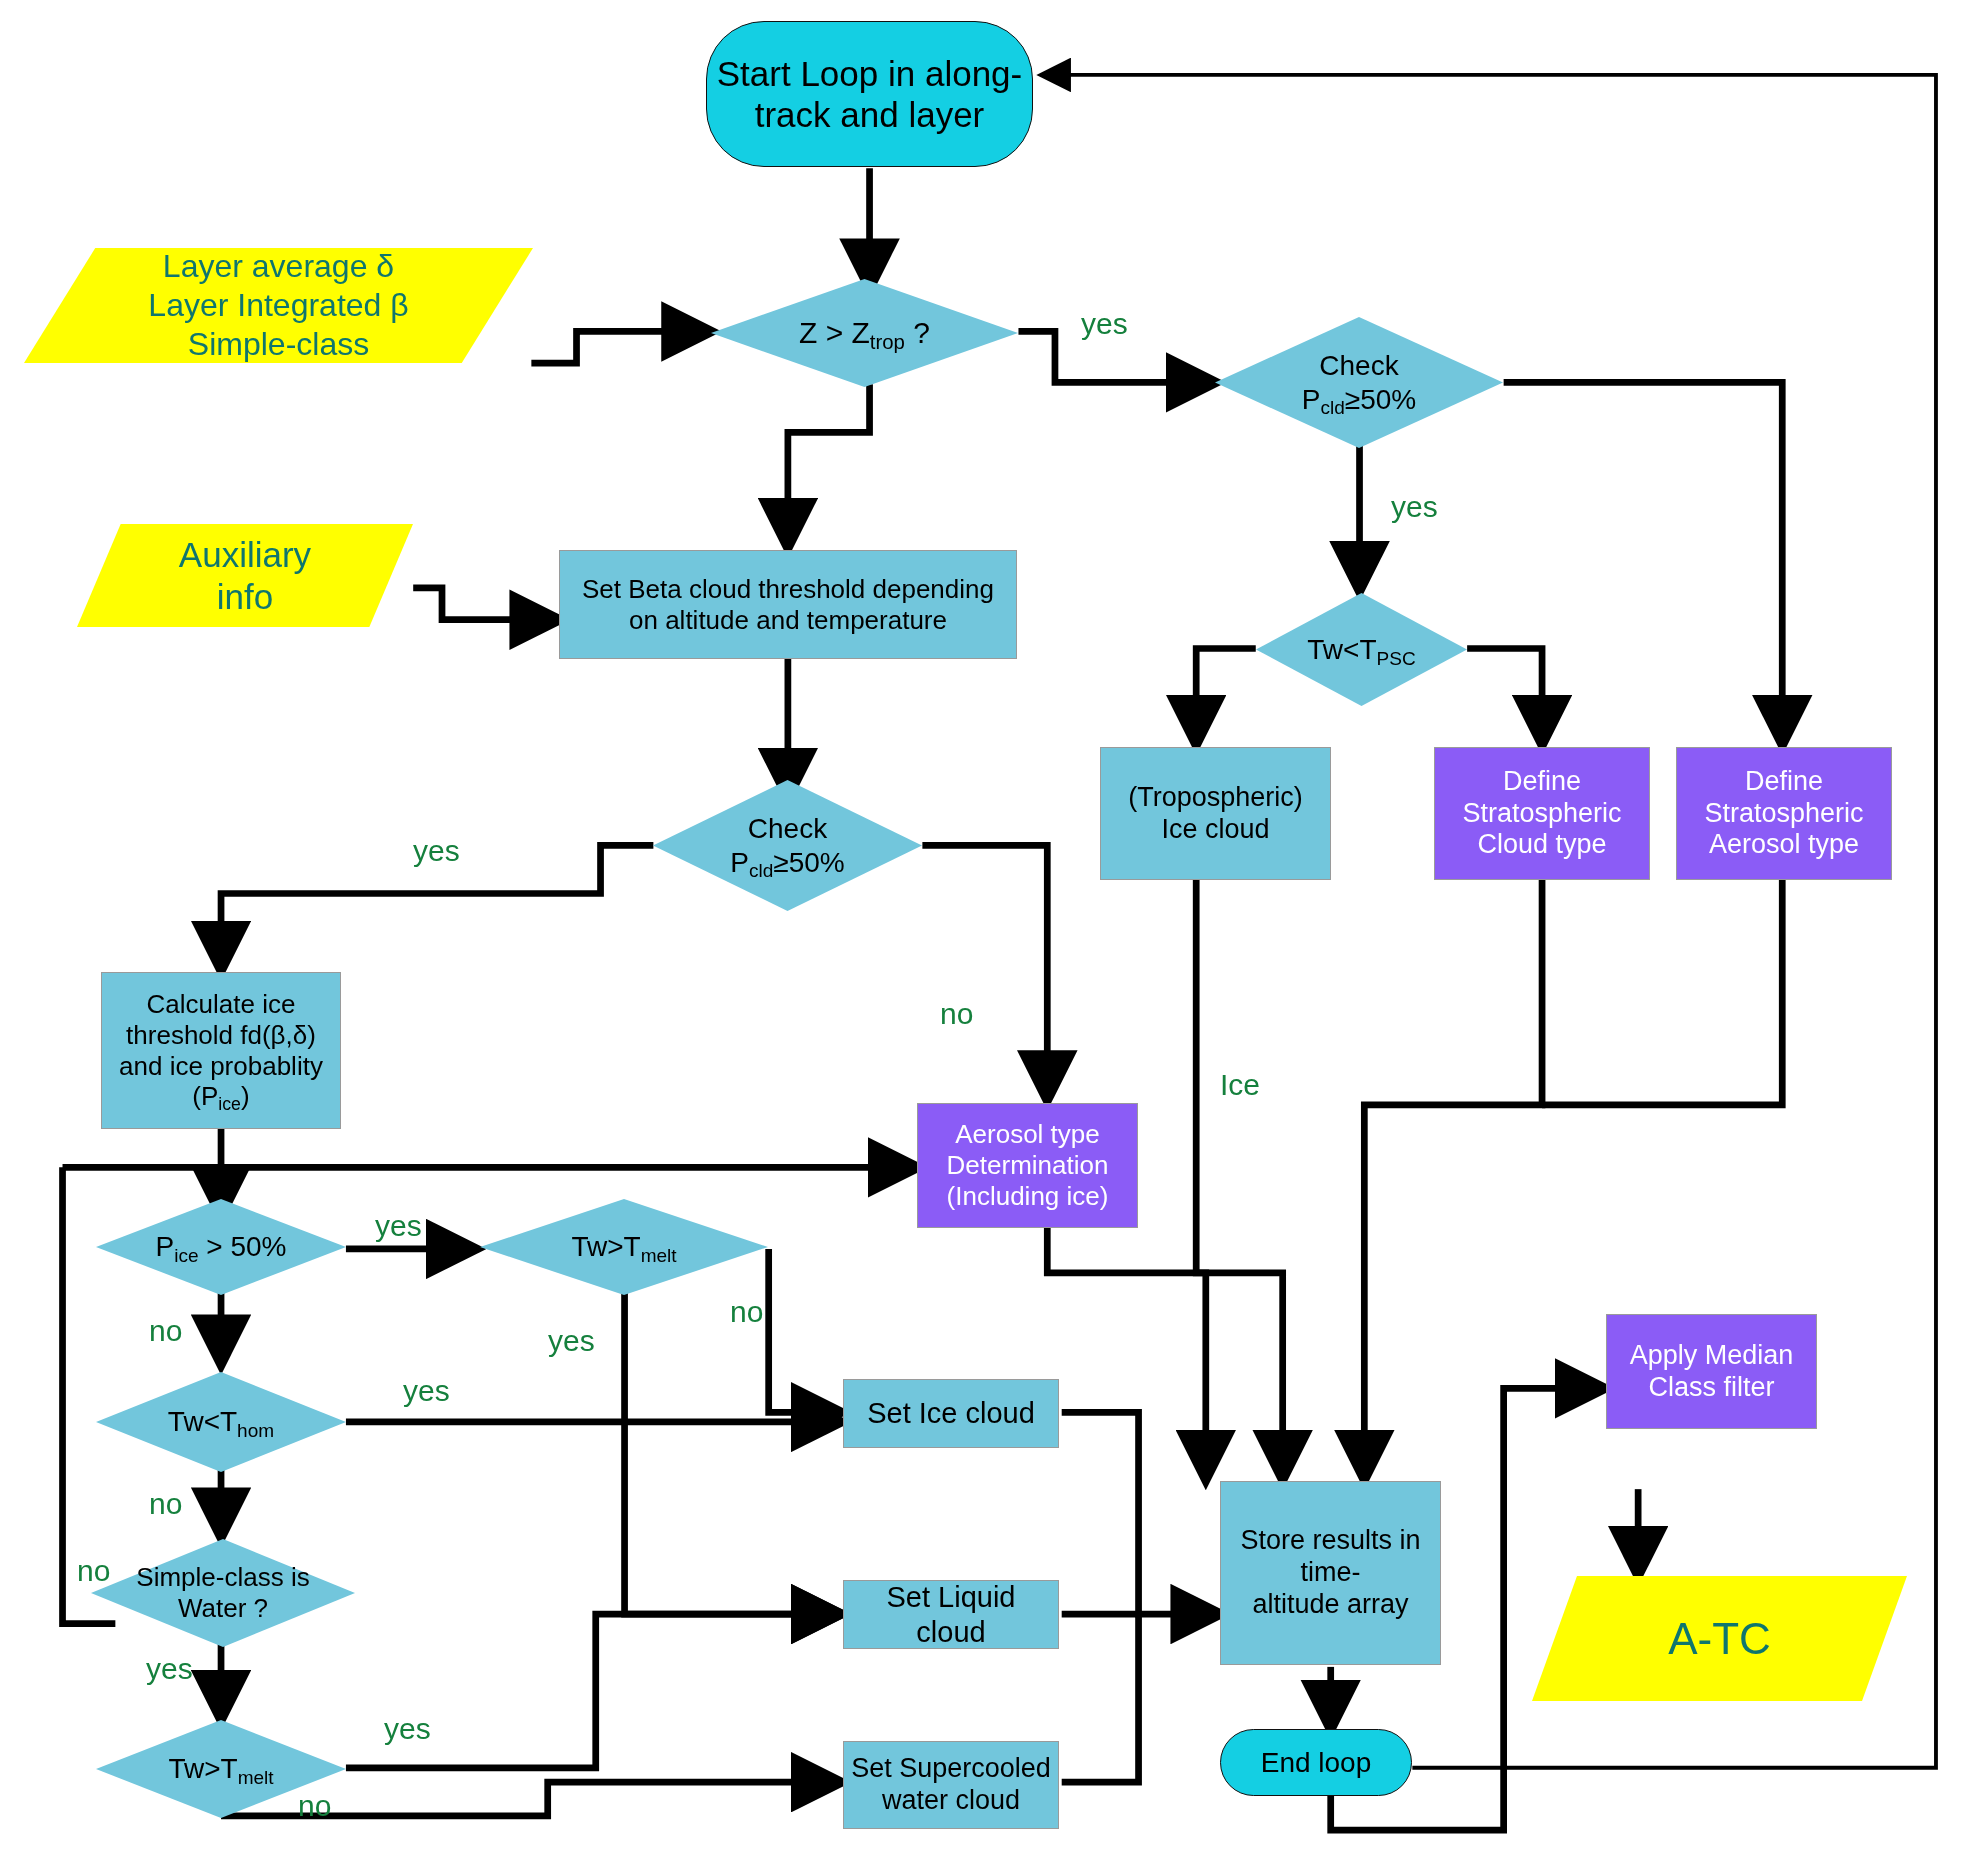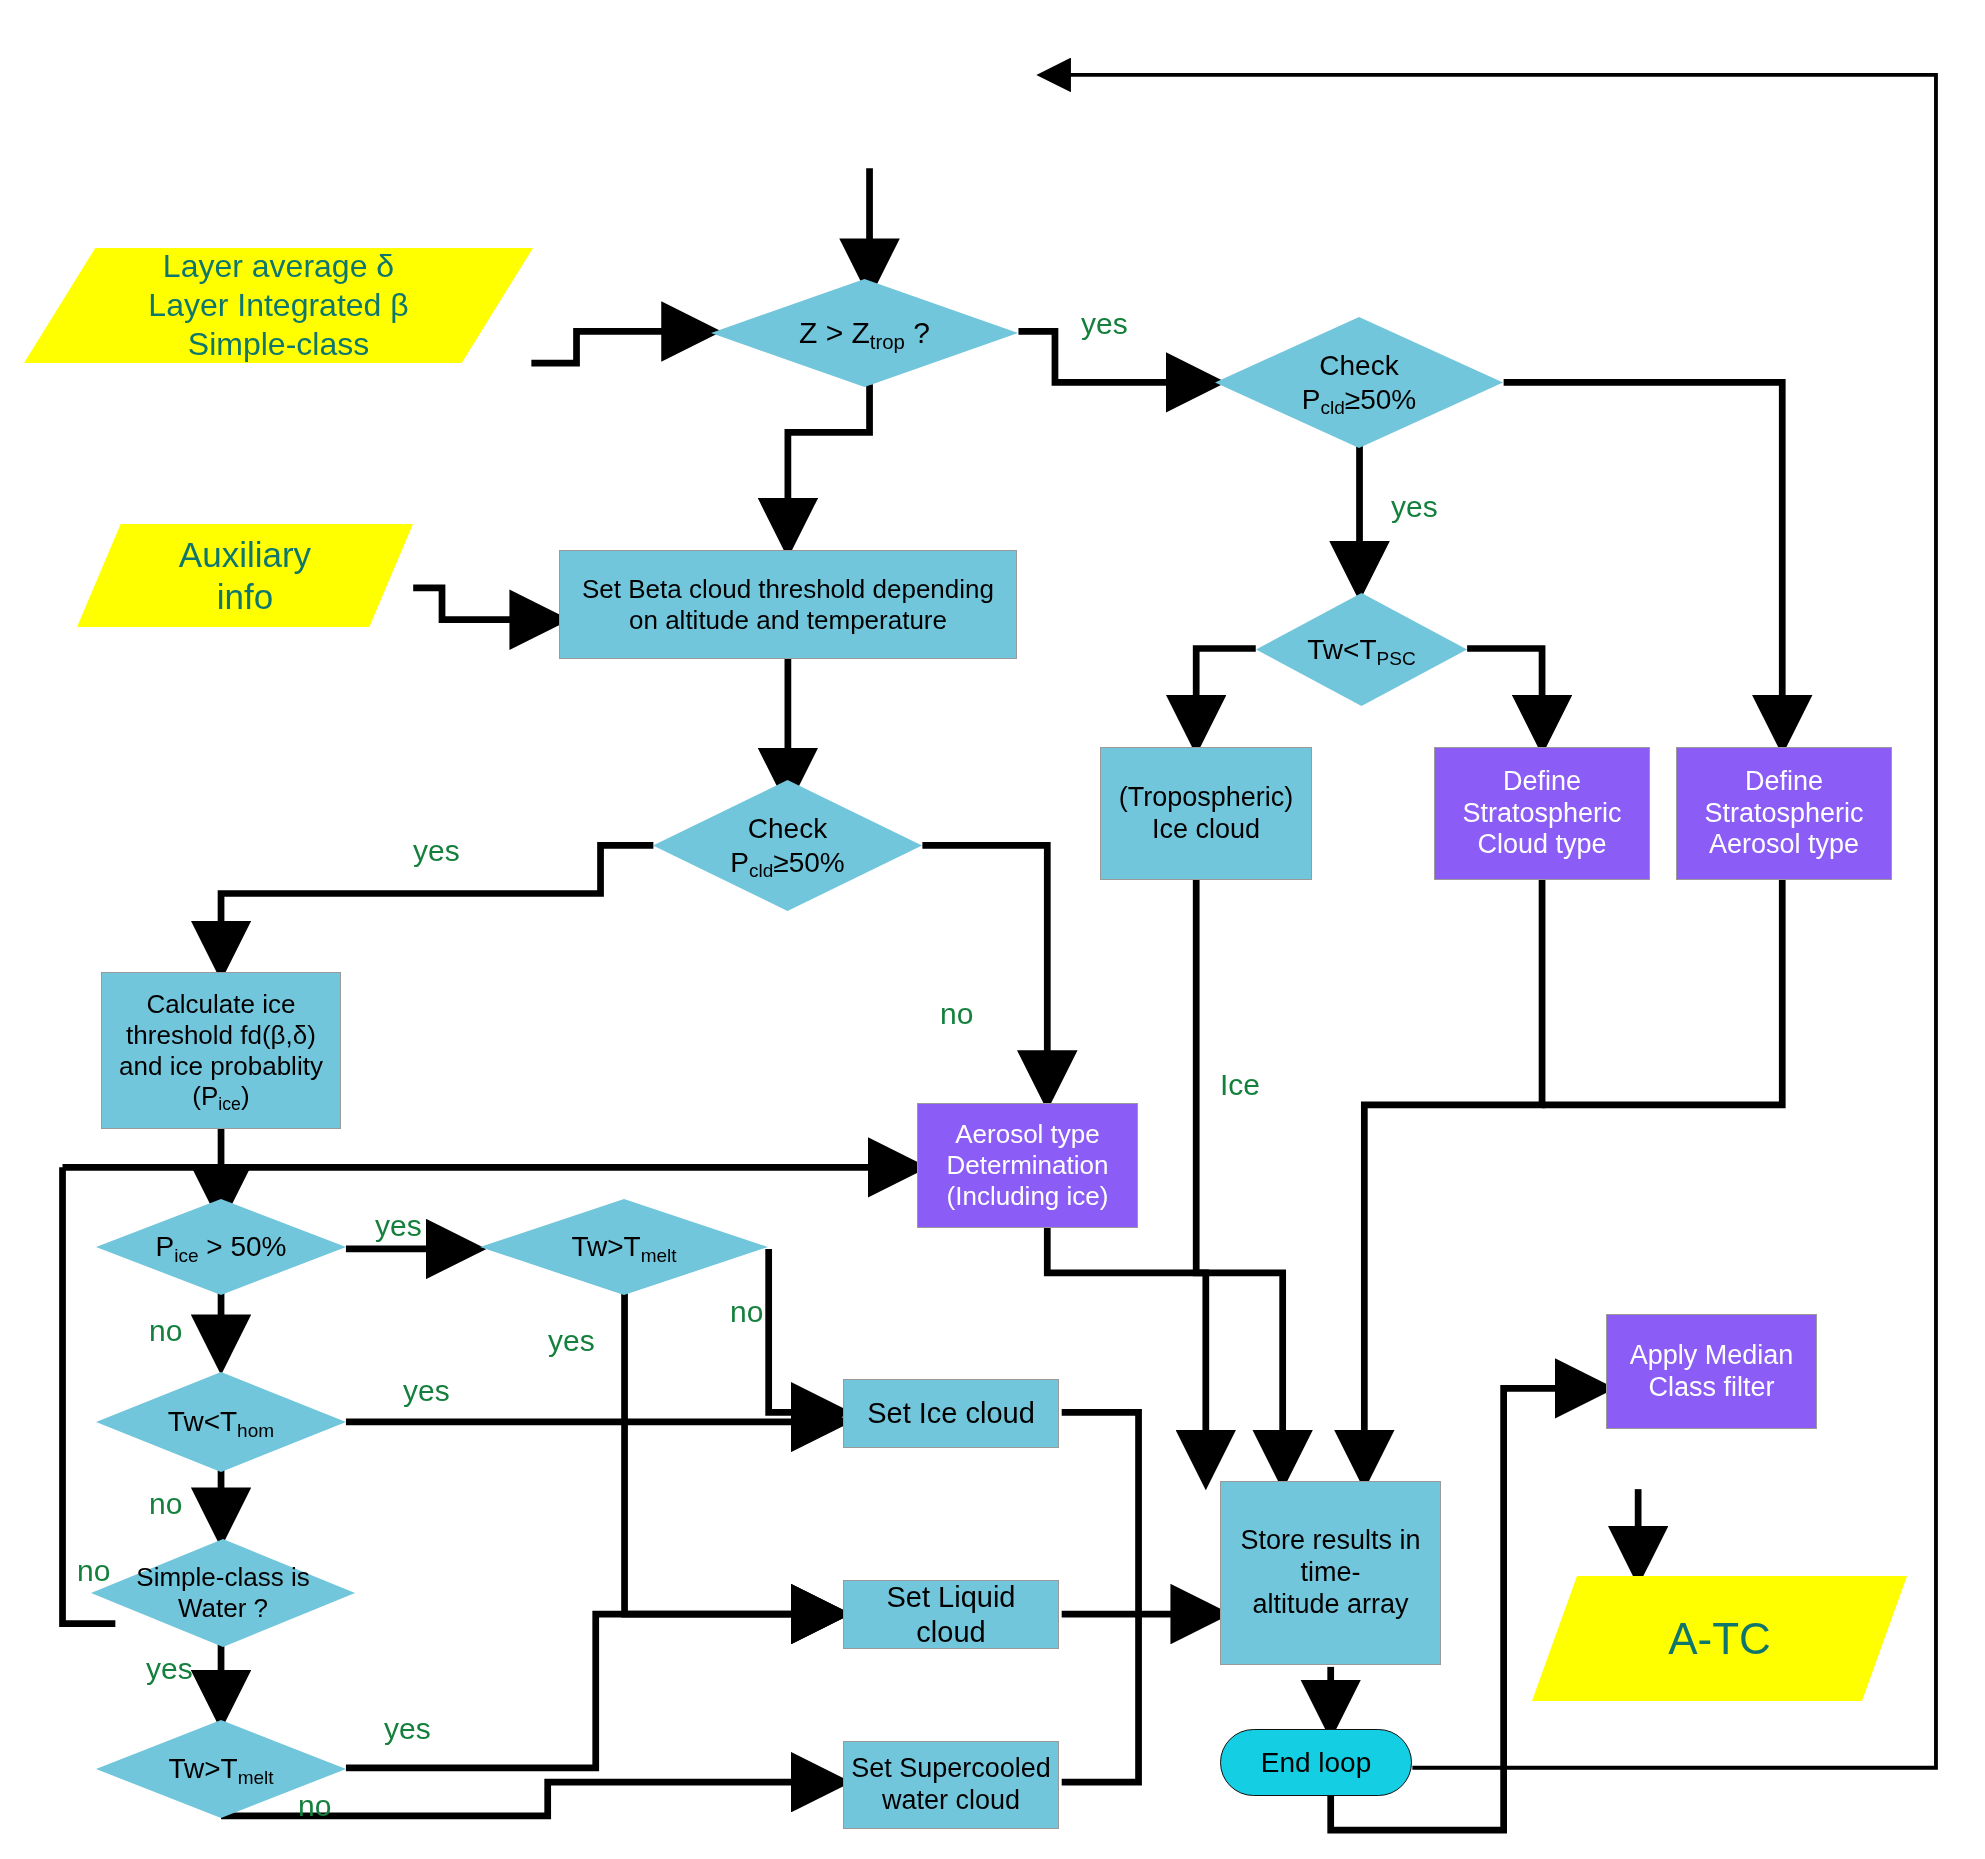--- a/index.html
+++ b/index.html
@@ -109,20 +109,23 @@
 
       <path d="M1470,1840 L2015,1840 L2015,78 L1085,78" marker-end="url(#ah)"></path>
     </g>
 
     <g stroke="#000" fill="none" stroke-width="7">
 
       <path d="M1385,1868 L1385,1905 L1565,1905 L1565,1840"></path>
     </g>
   </svg>
 
+  <div class="node cyan" style="left:706px;top:21px;width:327px;height:146px;font-size:35px;">
+    <span class="txt">Start Loop in along-track and layer</span>
+  </div>
 
   <div class="node" style="left:24px;top:248px;width:509px;height:115px;">
     <div class="parshape" style="clip-path:polygon(14% 0%,100% 0%,86% 100%,0% 100%);"></div>
     <div class="plabel" style="font-size:32px;line-height:1.22;">
       <div>Layer average δ</div>
       <div>Layer Integrated β</div>
       <div>Simple-class</div>
     </div>
   </div>
 
@@ -164,21 +167,21 @@
   </div>
 
   <div class="node diamond" style="left:653px;top:780px;width:269px;height:131px;">
     <div class="dshape"></div>
     <div class="dlabel" style="font-size:28px;line-height:1.18;">
       <div>Check</div>
       <div><span>P</span><sub>cld</sub><span>≥50%</span></div>
     </div>
   </div>
 
-  <div class="node rect lightblue" style="left:1100px;top:747px;width:212px;height:133px;font-size:27px;">
+  <div class="node rect lightblue" style="left:1100px;top:747px;width:231px;height:133px;font-size:27px;">
     <div class="txt">
       <div>(Tropospheric)</div>
       <div>Ice cloud</div>
     </div>
   </div>
 
   <div class="node rect darkblue" style="left:1434px;top:747px;width:216px;height:133px;font-size:27px;">
     <div class="txt">
       <div>Define</div>
       <div>Stratospheric</div>

